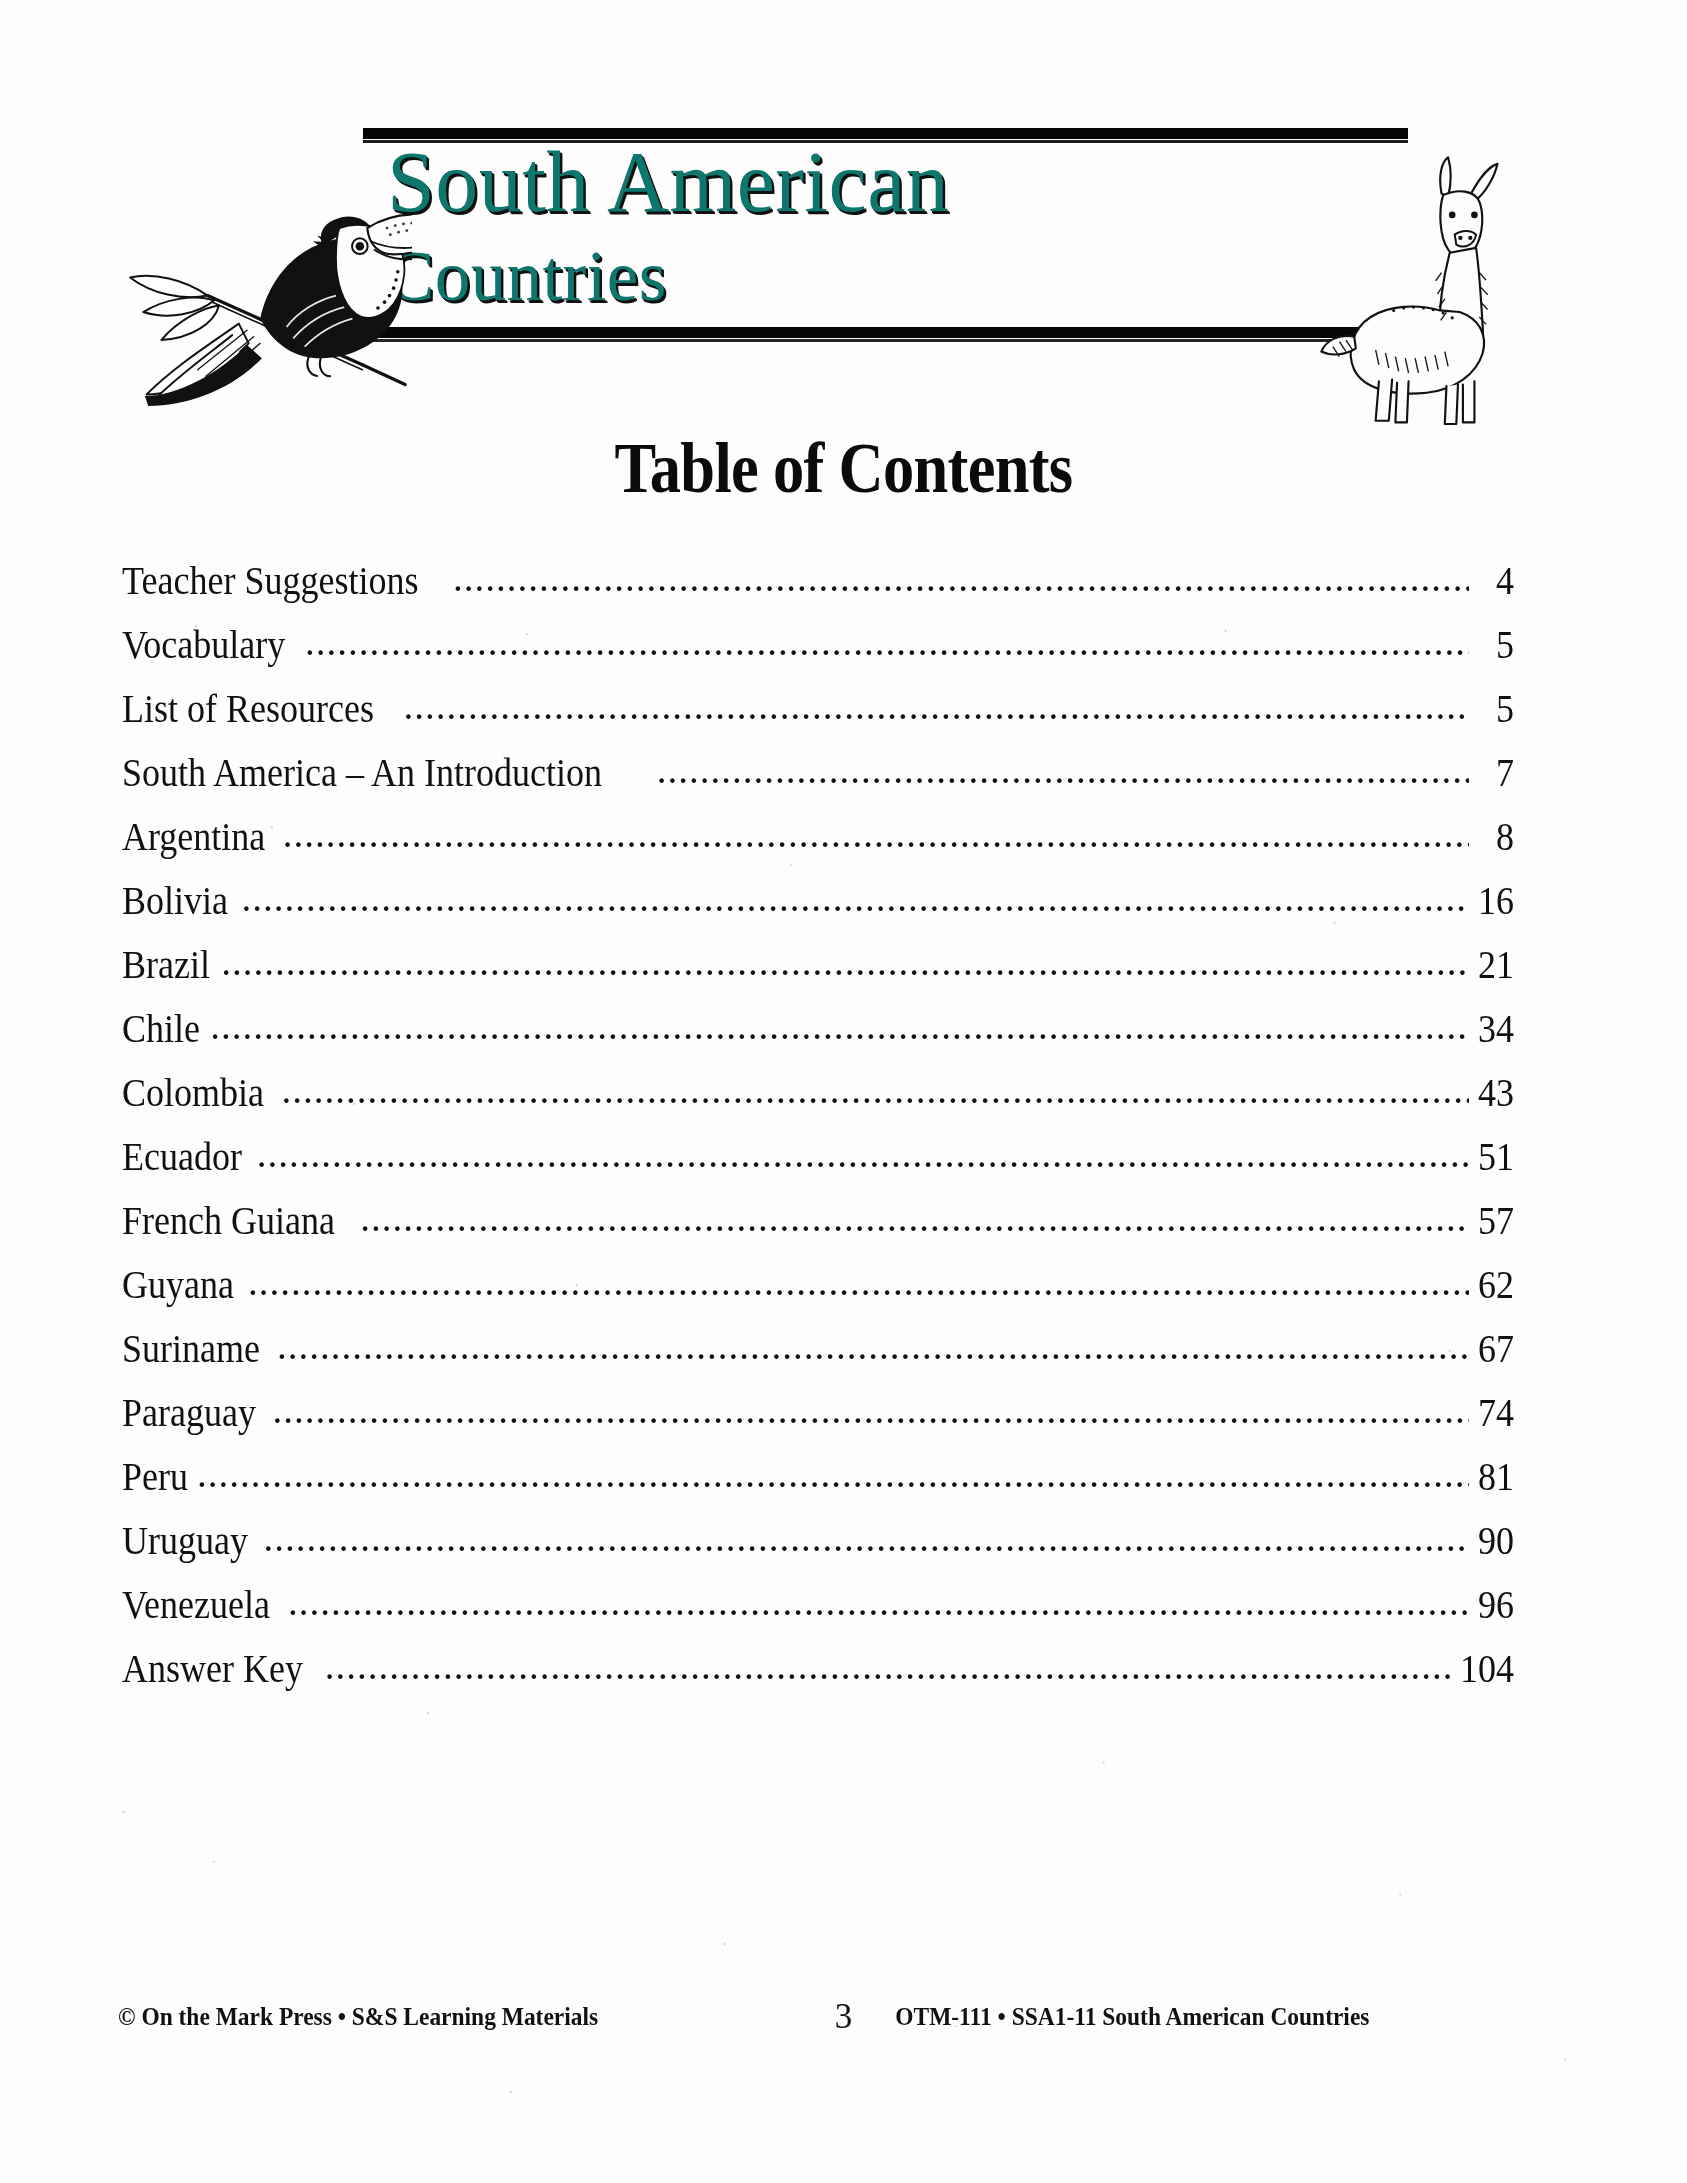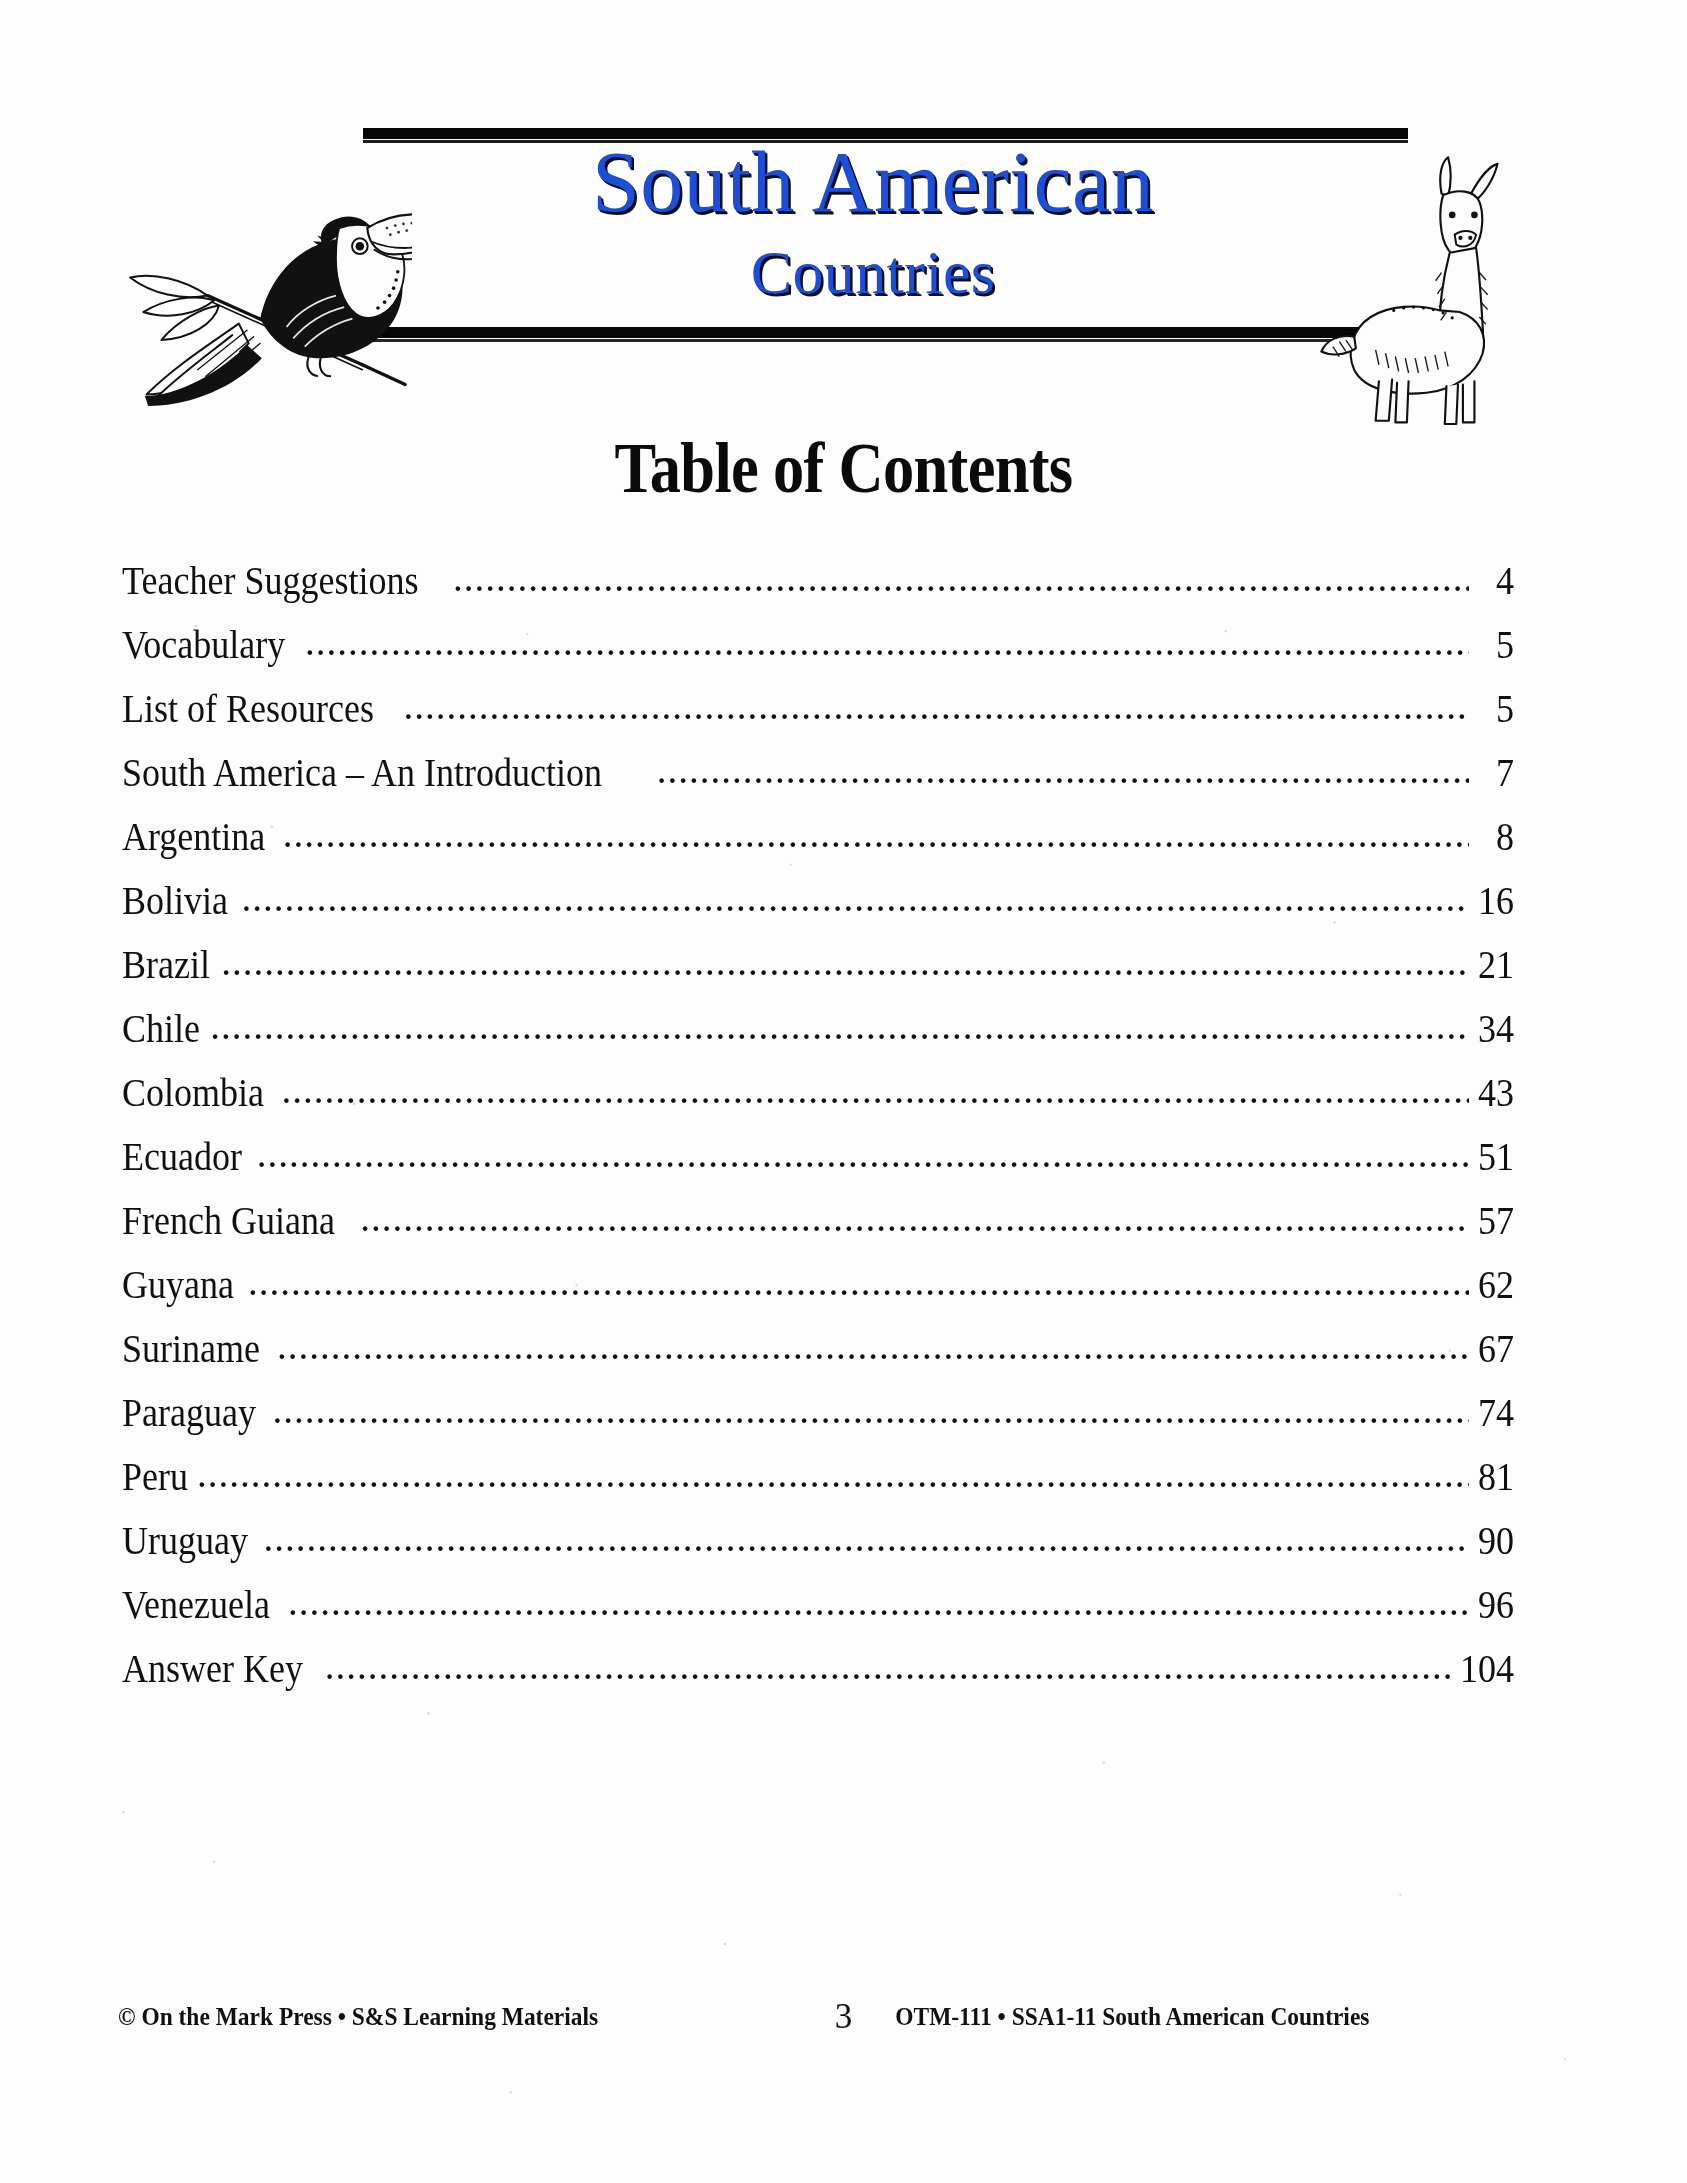--- a/index.html
+++ b/index.html
@@ -56,37 +56,36 @@
     top: 281px;
     width: 1043px;
     height: 2.5px;
     background: #242424;
   }
   .banner-title {
     position: absolute;
     left: 387px;
     top: 81px;
     width: 972px;
-    text-align: center;
     font-family: "Liberation Serif", serif;
     line-height: 1.0;
-    color: #1d4ed8;
+    color: #0f766e;
     letter-spacing: 0.4px;
   }
   .banner-title .l1 {
     display: block;
     font-size: 86px;
     text-shadow:
        1.6px 1.6px 0 #111,
        2.5px 2.5px 0 #111,
       -0.8px -0.8px 0 #fff;
   }
   .banner-title .l2 {
     display: block;
-    font-size: 62px;
+    font-size: 71px;
     margin-top: 16px;
     text-shadow:
        1.6px 1.6px 0 #111,
        2.5px 2.5px 0 #111,
       -0.8px -0.8px 0 #fff;
   }
   .toucan {
     position: absolute;
     left: 115px;
     top: 91px;

